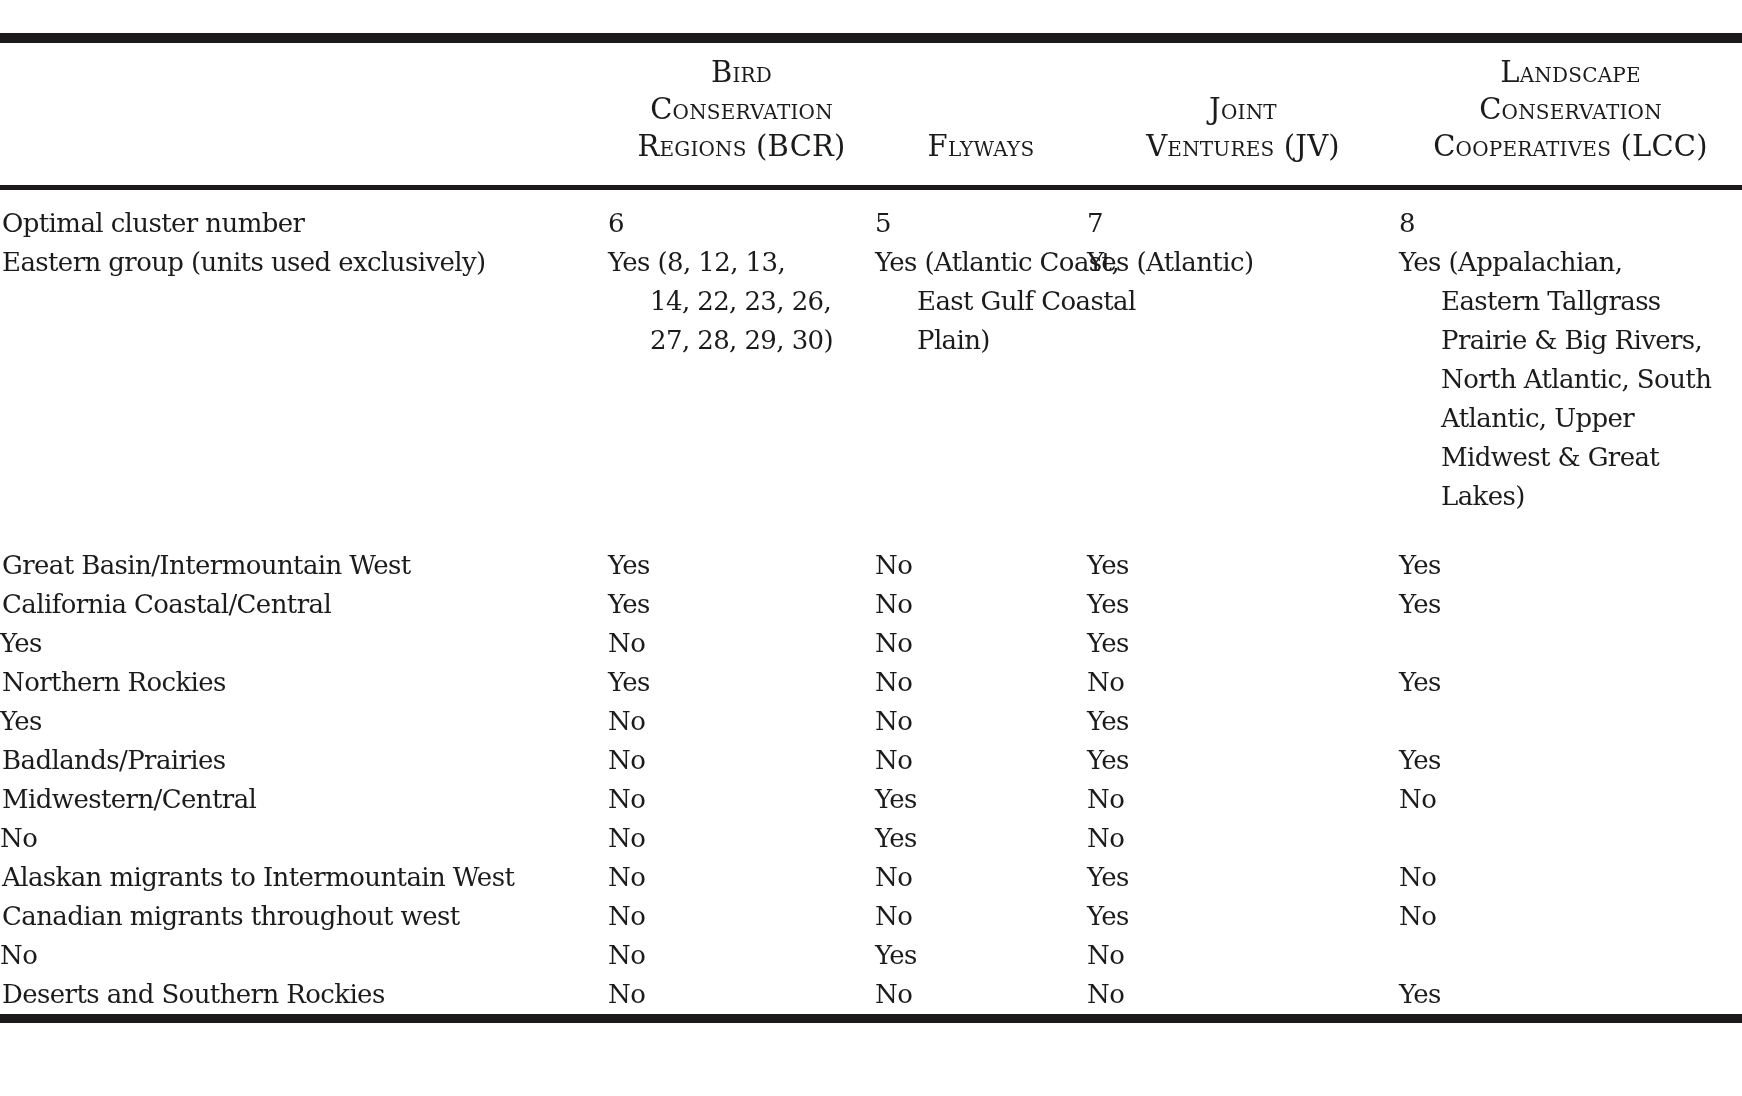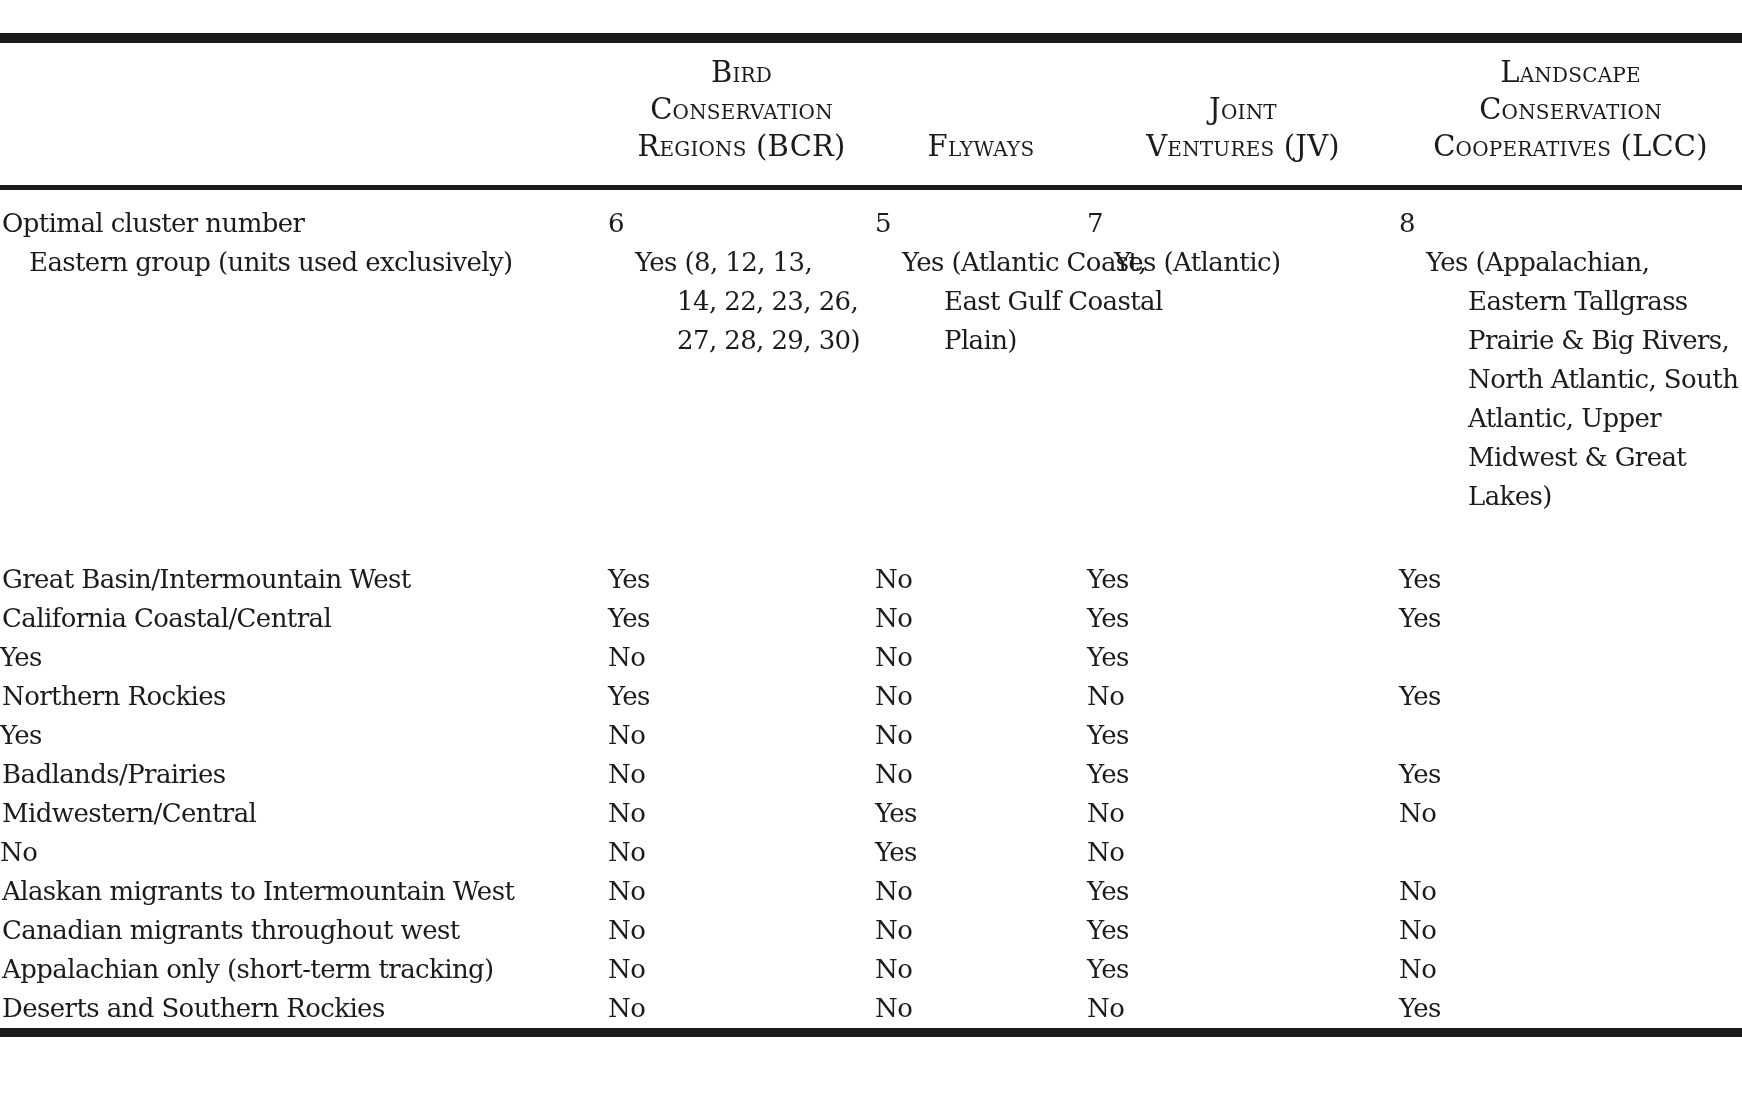--- a/index.html
+++ b/index.html
@@ -17,21 +17,21 @@
   .header-row { height:142px; align-items:end; padding-bottom:20px; }
   .hcell {
     text-align:center; font-variant:small-caps; font-size:29px;
     line-height:37px; white-space:pre-line; letter-spacing:0.2px;
     padding:0 4px;
   }
   .tbody { padding-top:14px; font-size:26px; letter-spacing:-0.6px; }
   .trow { line-height:39px; align-items:start; }
   .c { white-space:pre; padding-left:42px; text-indent:-42px; }
   .label { white-space:pre; padding-left:2px; text-indent:0; }
-  .tall { margin-bottom:44px;padding-left:27px; }
+  .tall { margin-bottom:30px; }
 </style>
 </head>
 <body>
 
 <div class="page">
 
   <div class="rule rule-top"></div>
 
   <div class="grid header-row">
     <div class="hcell"></div>
@@ -147,21 +147,20 @@
 
     <div class="grid trow">
       <div class="c label">Canadian migrants throughout west</div>
       <div class="c">No</div>
       <div class="c">No</div>
       <div class="c">Yes</div>
       <div class="c">No</div>
     </div>
 
     <div class="grid trow">
-      <div class="c label">Appalachian only (short-term tracking)</div>
       <div class="c">No</div>
       <div class="c">No</div>
       <div class="c">Yes</div>
       <div class="c">No</div>
     </div>
 
     <div class="grid trow">
       <div class="c label">Deserts and Southern Rockies</div>
       <div class="c">No</div>
       <div class="c">No</div>

